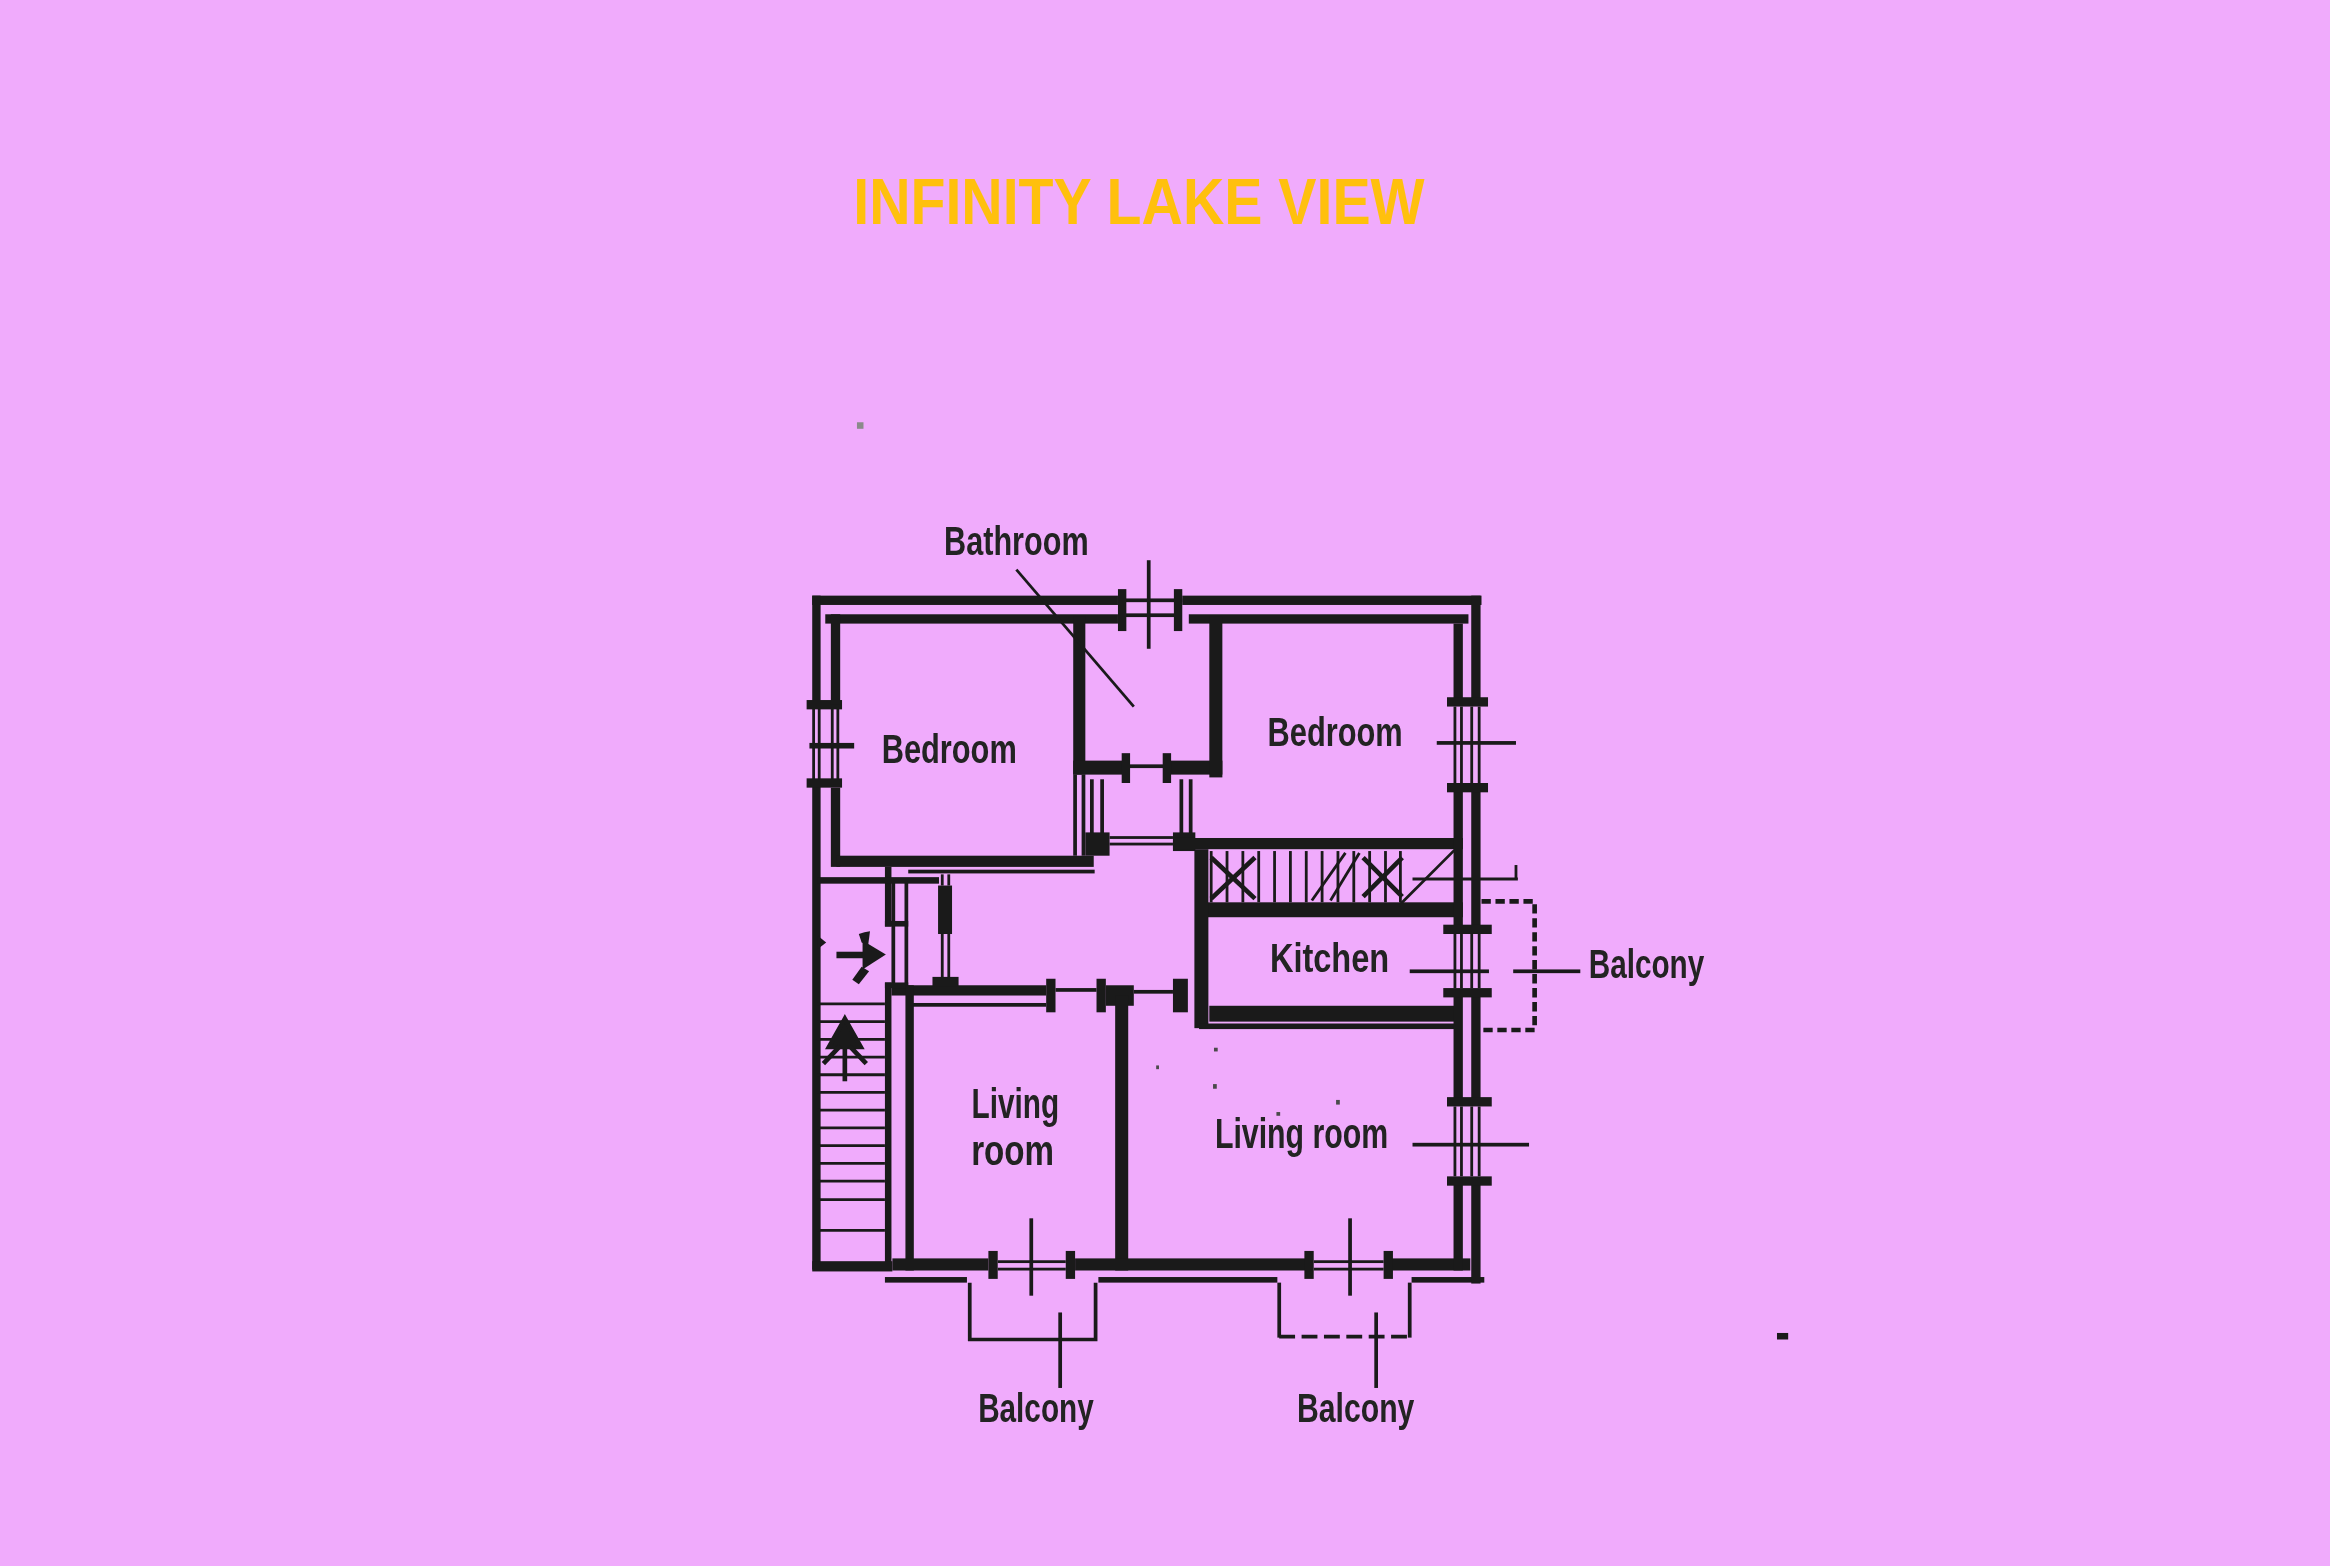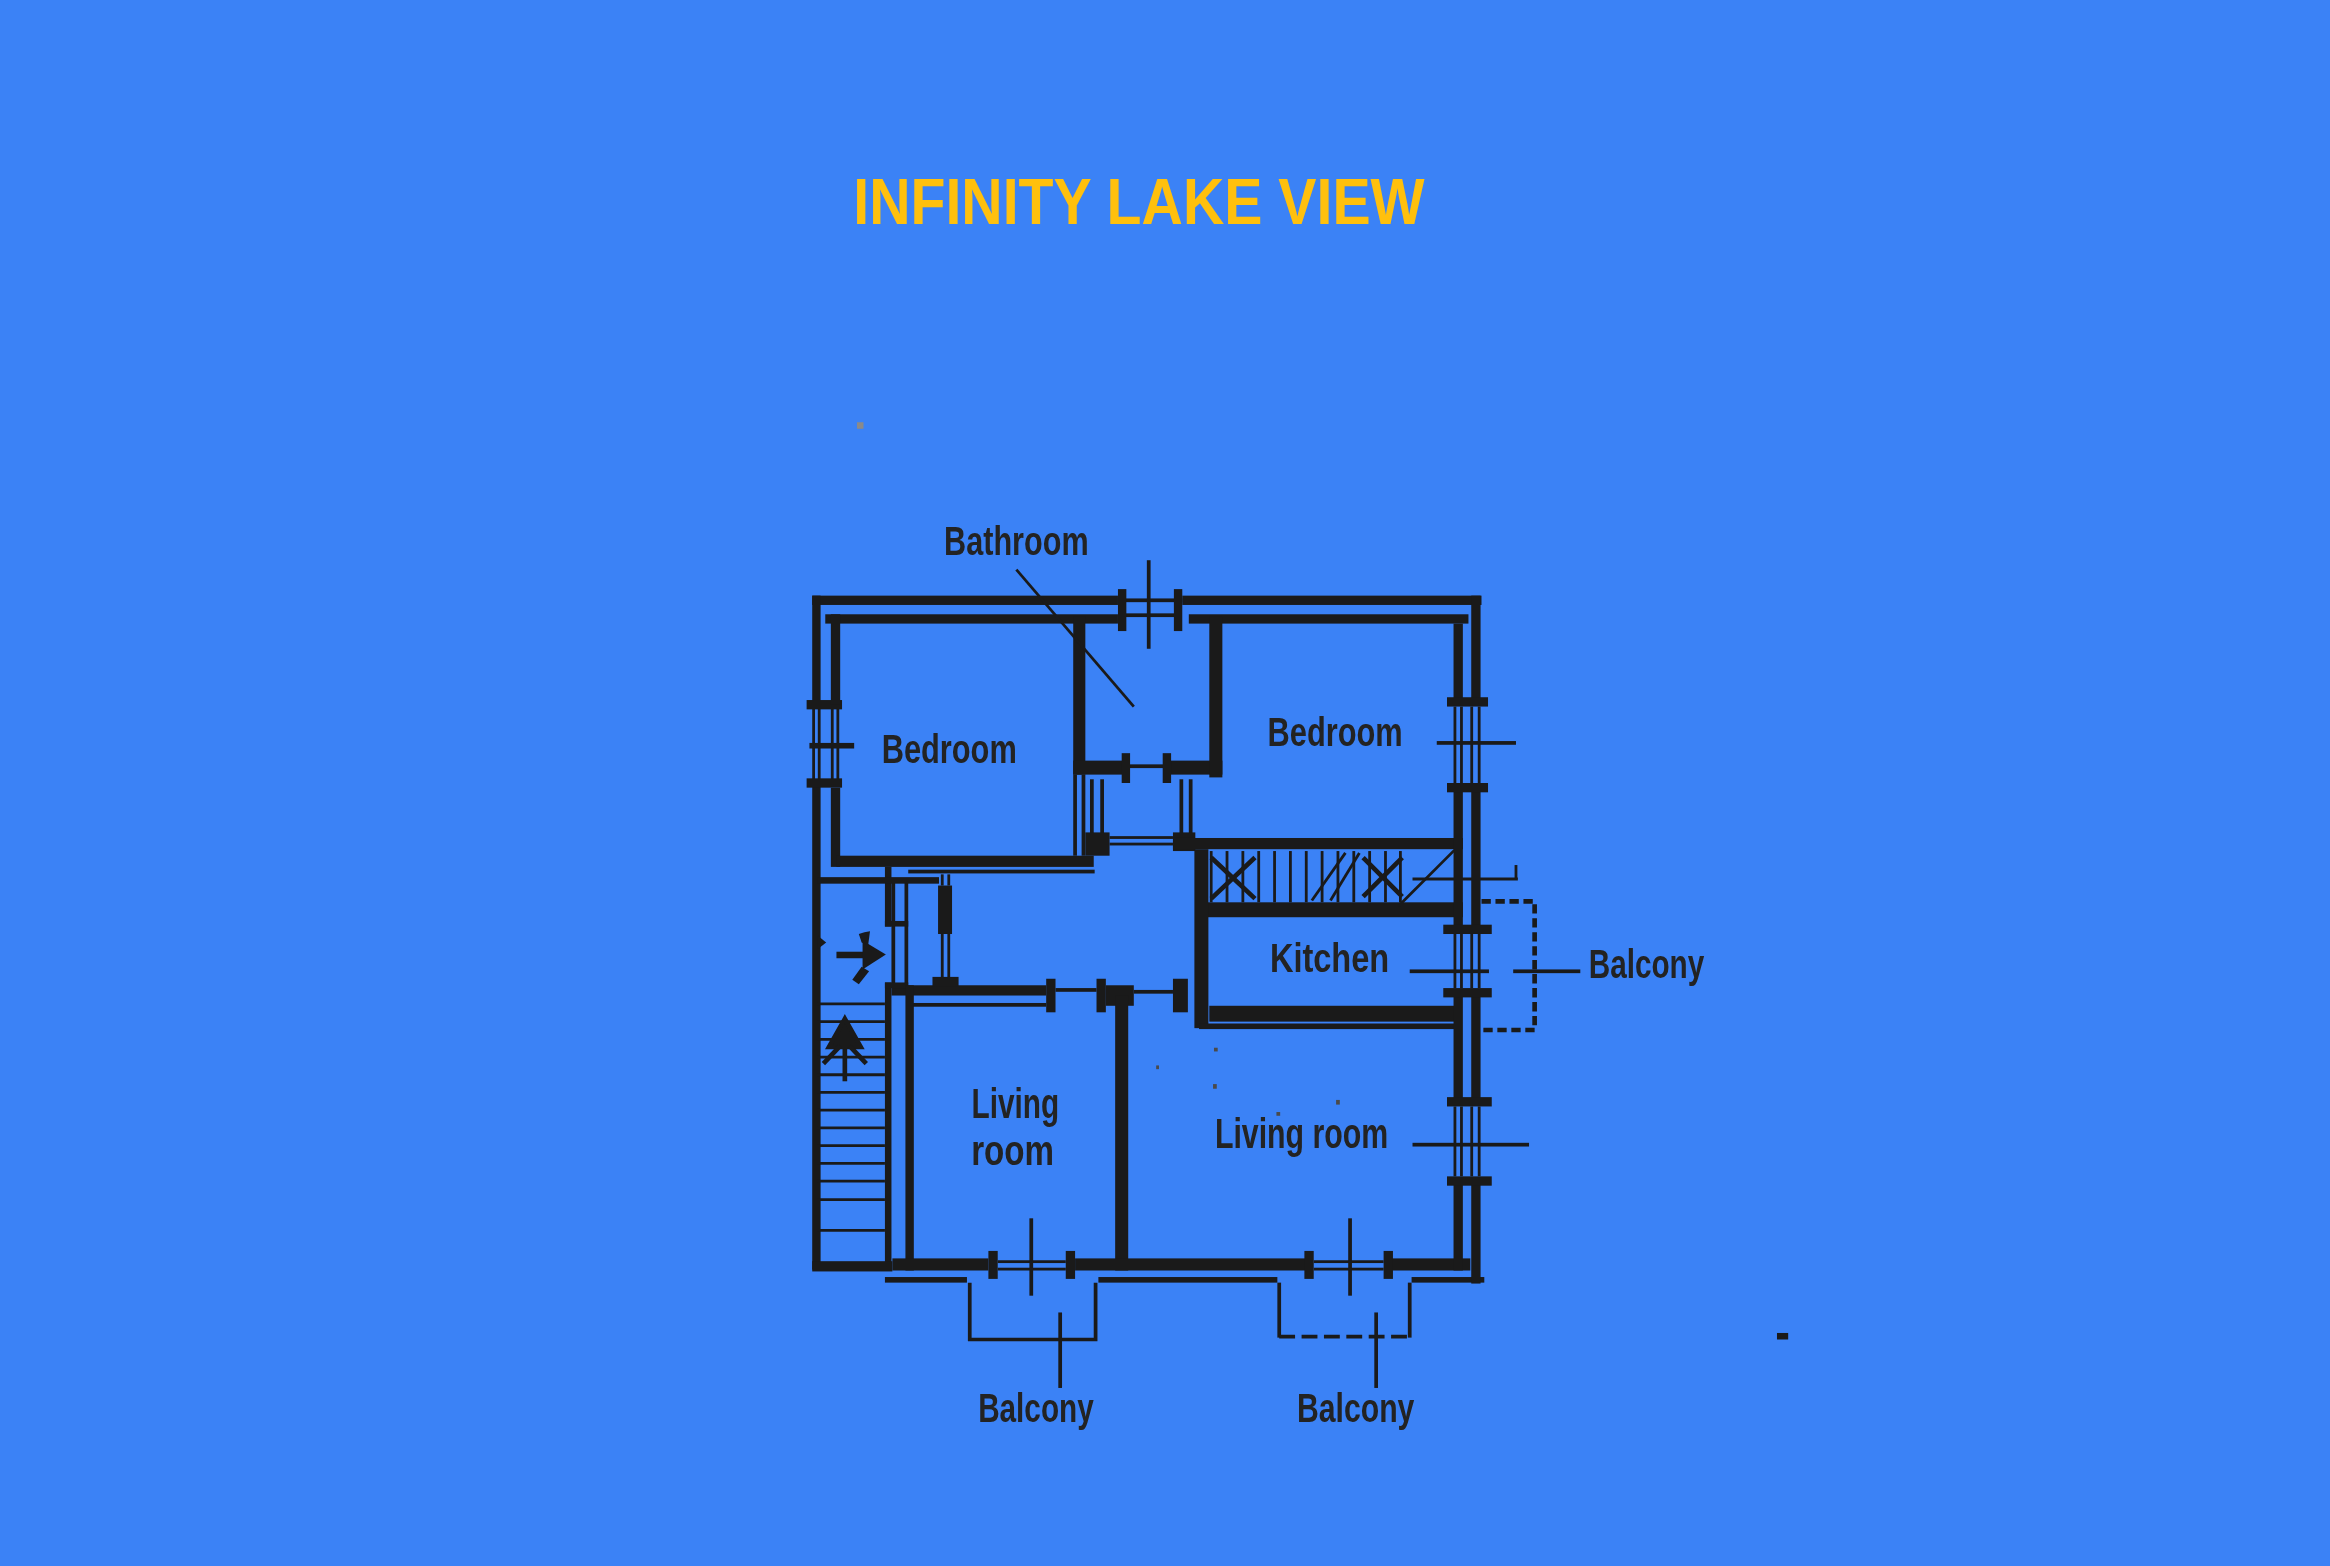--- a/index.html
+++ b/index.html
@@ -1,16 +1,16 @@
 <!DOCTYPE html>
 <html style="font-size:15px"><head>
 <meta charset="utf-8">
 <style>
   html,body{margin:0;padding:0;background:#ffffff;}
-  .page{position:relative;width:2331px;height:1566px;background:#3b82f6;overflow:hidden;
+  .page{position:relative;width:2331px;height:1566px;background:#f0abfc;overflow:hidden;
         font-family:"Liberation Sans", sans-serif;}
   svg{position:absolute;left:0;top:0;}
   .lbl{font-family:"Liberation Sans", sans-serif;font-weight:bold;fill:#232323;}
 </style>
 </head>
 <body>
 <div class="page">
 <svg width="2331" height="1566" viewBox="0 0 2500 1680">
 
   <text x="915" y="240" font-family="Liberation Sans, sans-serif" font-weight="bold" font-size="70" fill="#FFC00D" textLength="613" lengthAdjust="spacingAndGlyphs">INFINITY LAKE VIEW</text>

